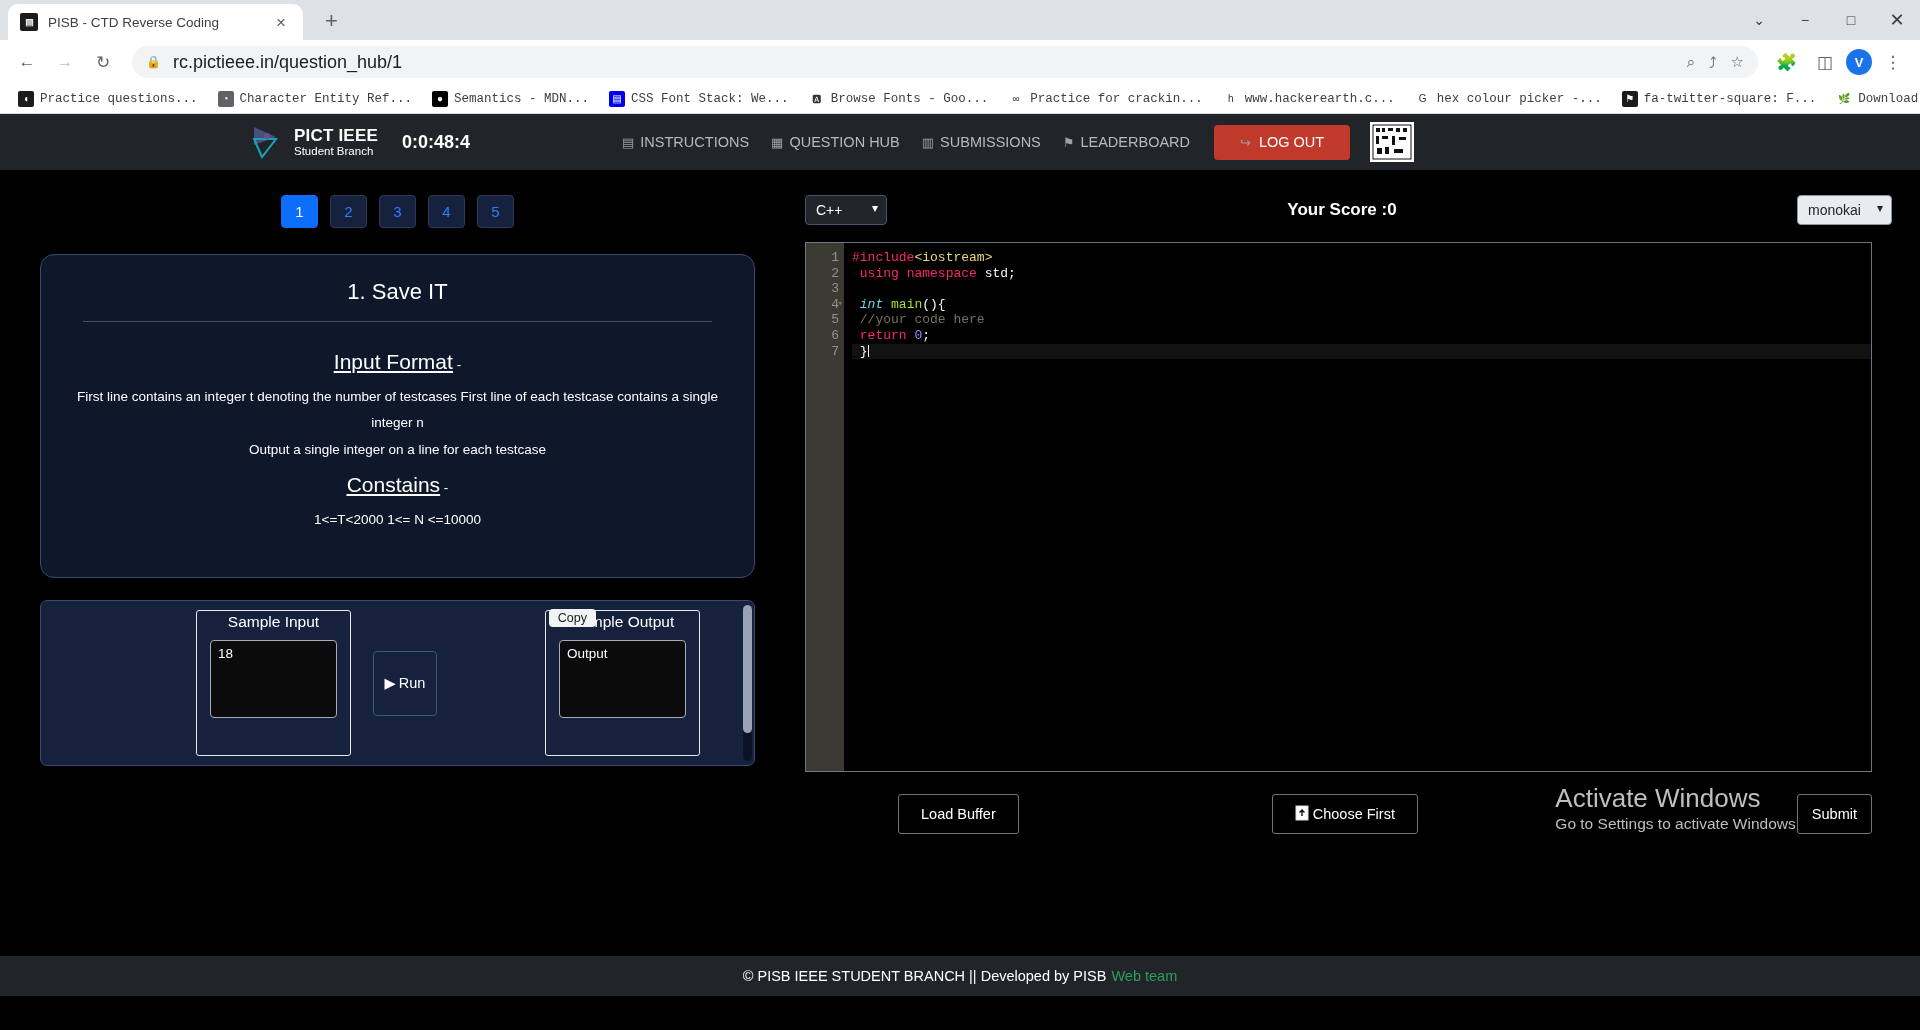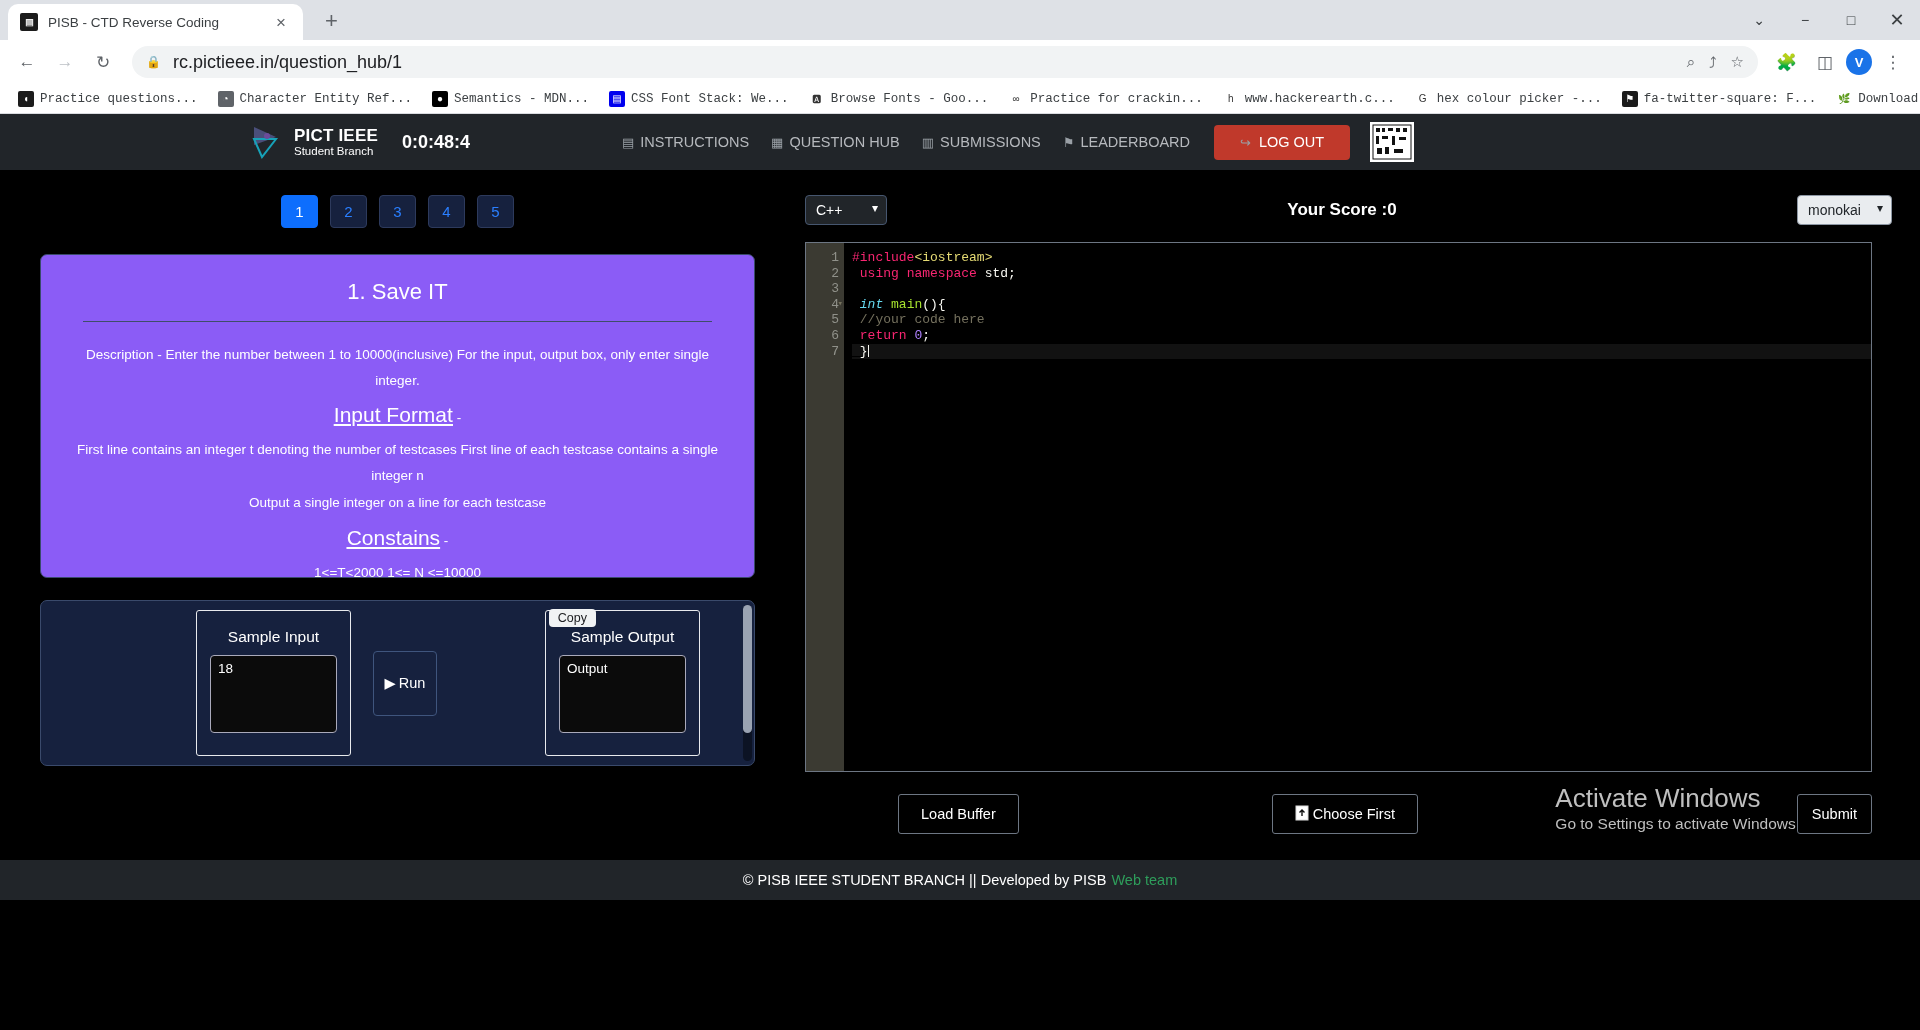--- a/index.html
+++ b/index.html
@@ -61,21 +61,21 @@
 
   .bookmarks { height: 30px; background: #fff; display: flex; align-items: center; padding: 0 10px; gap: 4px;
                border-bottom: 1px solid #dadce0; }
   .bm { display: flex; align-items: center; gap: 6px; padding: 3px 8px; border-radius: 4px; }
   .bm-ico { width: 16px; height: 16px; flex: none; border-radius: 2px; display: flex;
             align-items: center; justify-content: center; font-size: 10px; color: #fff; overflow: hidden; }
   .bm-label { font-size: 12.5px; color: #3c4043; white-space: nowrap; font-family: Liberation Mono, monospace; }
   .bm-overflow { margin-left: auto; color: #5f6368; font-size: 15px; padding: 0 8px; }
 
   
-  .app { background: #000; width: 100%; height: 786px; position: relative; }
+  .app { background: #000; width: 100%; height: 882px; position: relative; }
 
   .navbar {
     height: 56px; background: #212529; display: flex; align-items: center;
     padding: 0 0 0 250px; gap: 0; position: relative;
   }
   .brand { display: flex; align-items: center; gap: 10px; }
   .brand-mark { width: 34px; height: 34px; position: relative; }
   .brand-text { line-height: 1.05; }
   .brand-text .b1 { color: #fff; font-weight: bold; font-size: 17px; letter-spacing: .2px; }
   .brand-text .b2 { color: #fff; font-size: 11.5px; }
@@ -100,40 +100,40 @@
 
   .qnav { display: flex; justify-content: center; gap: 12px; padding-top: 25px; }
   .qbtn {
     width: 37px; height: 33px; background: #16213e; color: #2a7fff;
     border: 1px solid #2d3a5c; border-radius: 4px;
     display: flex; align-items: center; justify-content: center; font-size: 15px;
   }
   .qbtn.active { background: #0d6efd; color: #fff; border-color: #0d6efd; }
 
   .qcard {
-    margin: 26px 40px 0 40px; background: #8b5cf6;
-    border: 1px solid #3a4a6b; border-radius: 7px;
+    margin: 26px 40px 0 40px; background: #0f172a;
+    border: 1px solid #3a4a6b; border-radius: 14px;
     height: 324px; padding: 18px 22px;
   }
   .qtitle { text-align: center; color: #fff; font-size: 22px; padding: 6px 0 16px; }
   .qdivider { border-top: 1px solid #3f4d69; margin: 0 20px 20px; }
   .qtext { color: #fff; font-size: 13.5px; text-align: center; line-height: 1.9; }
   .qhead { display: inline-block; font-size: 21px; text-decoration: underline; }
   .qhead u { text-decoration: underline; }
   .qline { margin-bottom: 2px; }
 
   .samplecard {
     margin: 22px 40px 0 40px; background: #16213e;
     border: 1px solid #3a4a6b; border-radius: 7px;
     height: 166px; position: relative; display: flex; align-items: center;
   }
   .sbox {
     border: 1px solid #e8eaed; border-radius: 3px;
     width: 155px; height: 146px; margin-left: 155px;
-    display: flex; flex-direction: column; align-items: center; padding-top: 17px;
+    display: flex; flex-direction: column; align-items: center; padding-top: 2px;
   }
   .sbox.out { margin-left: 108px; }
   .sbox-title { color: #fff; font-size: 15.5px; margin-bottom: 9px; }
   .sta {
     width: 127px; height: 78px; background: #0b0b0b; color: #fff;
     border: 1px solid #aab; border-radius: 4px; resize: none;
     font-family: "Liberation Sans", sans-serif; font-size: 13.5px; padding: 5px 7px;
   }
   .runbtn {
     margin-left: 22px; width: 64px; height: 65px; background: #16213e;
@@ -375,21 +375,20 @@
           <div class="qbtn">2</div>
           <div class="qbtn">3</div>
           <div class="qbtn">4</div>
           <div class="qbtn">5</div>
         </div>
 
       <div class="qcard">
         <div class="qtitle">1. Save IT</div>
         <div class="qdivider"></div>
         <div class="qtext">
-          <div class="qline">Description - Enter the number between 1 to 10000(inclusive) For the input, output box, only enter single integer.</div>
           <div class="qline">
             <span class="qhead"><u>Input Format</u></span>
             <span>-</span>
           </div>
           <div class="qline">First line contains an integer t denoting the number of testcases First line of each testcase contains a single integer n</div>
           <div class="qline">Output a single integer on a line for each testcase</div>
           <div class="qline">
             <span class="qhead"><u>Constains</u></span>
             <span>-</span>
           </div>

